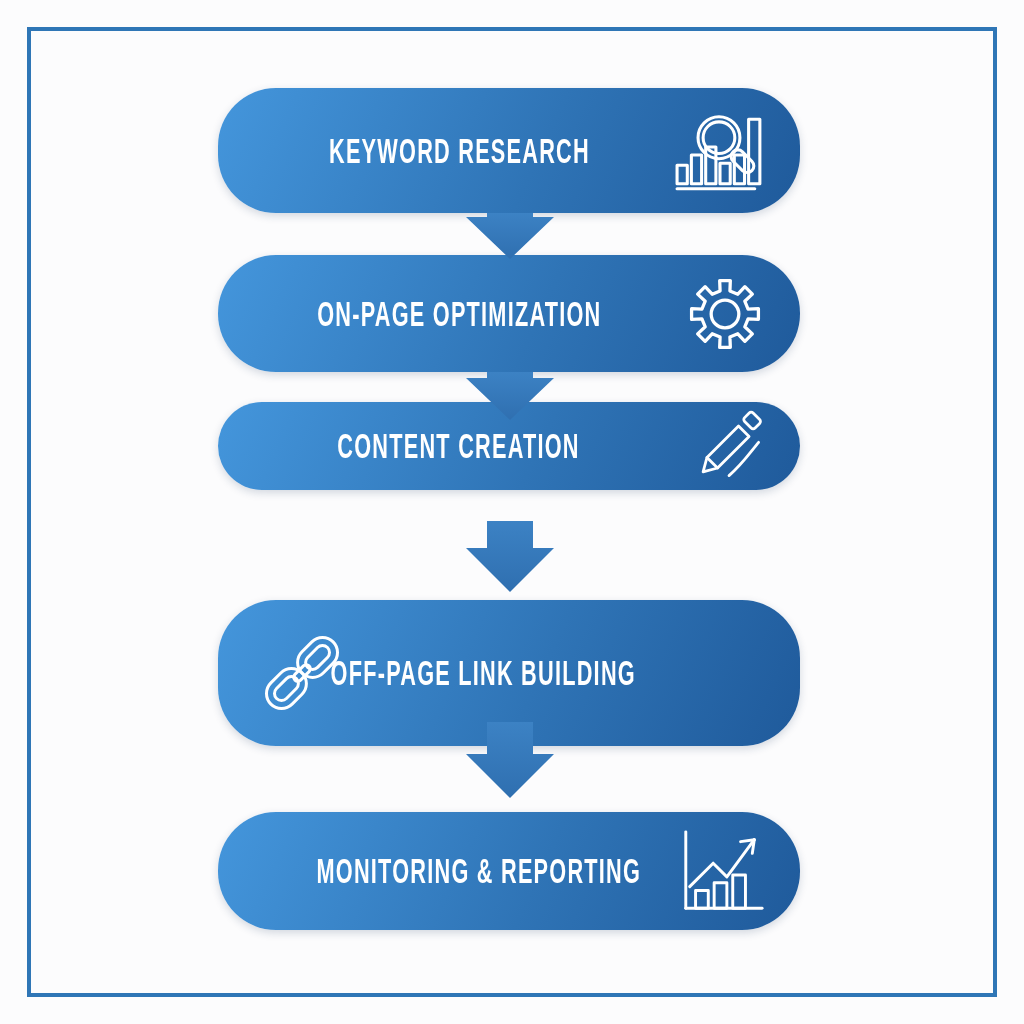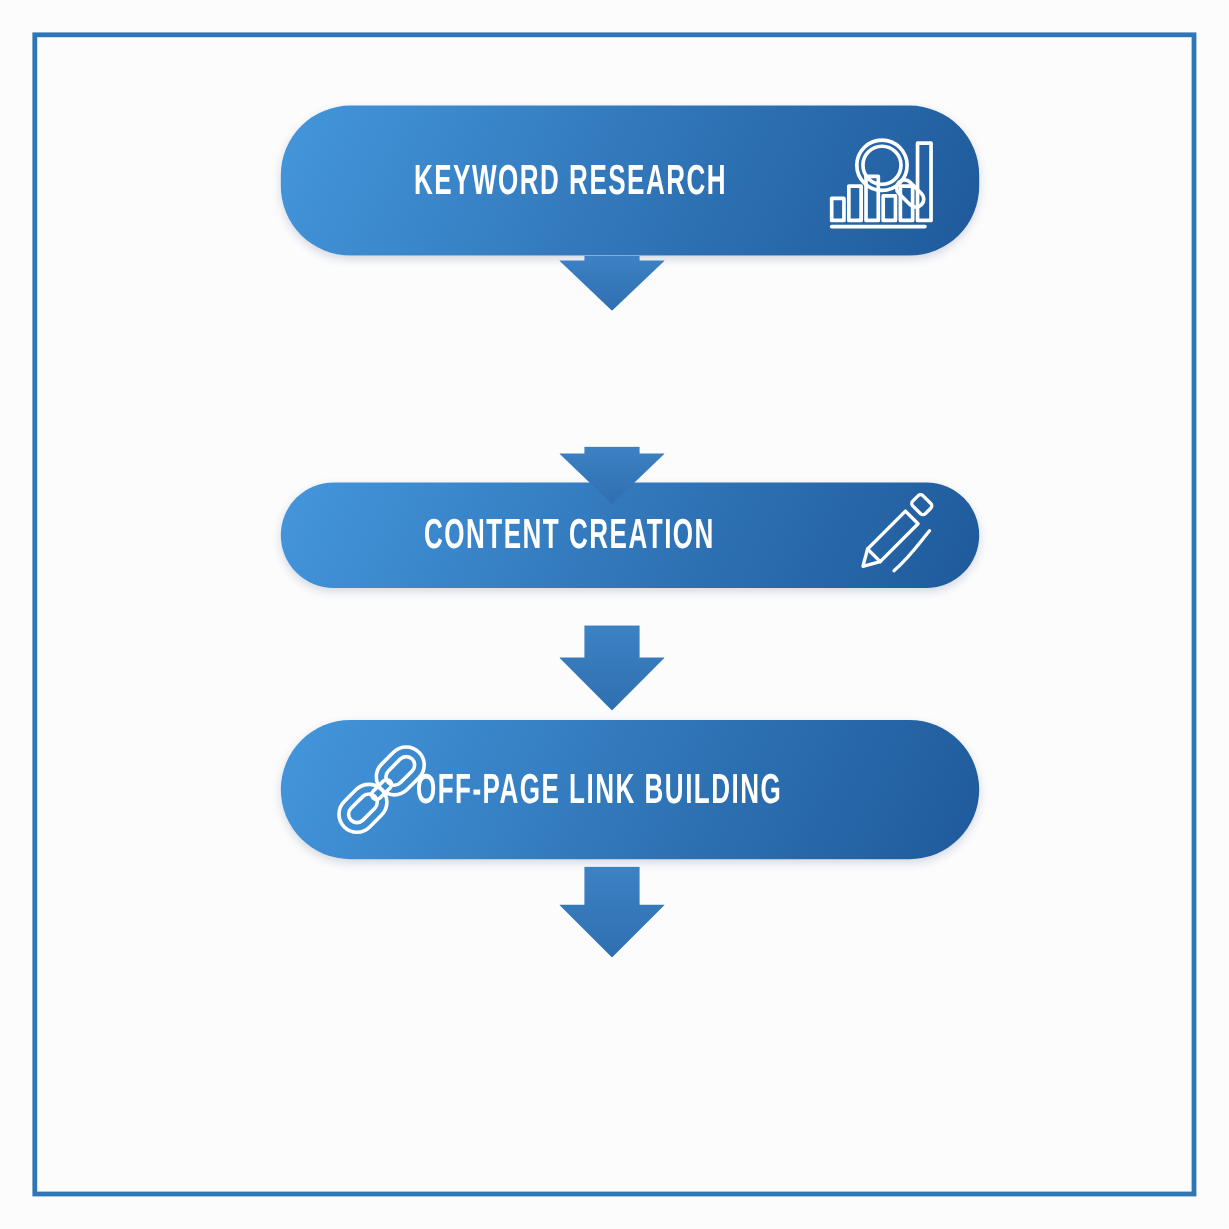--- a/index.html
+++ b/index.html
@@ -6,29 +6,29 @@
   .canvas{
     position:relative;width:1024px;height:1024px;overflow:hidden;
     background:var(--background,#fcfcfd);
     font-family:"Liberation Sans",sans-serif;
   }
   .frame{
     position:absolute;left:27px;top:27px;right:27px;bottom:27px;
     border:4px solid var(--frame,#2f76b6);
   }
   .pill{
-    position:absolute;left:234px;width:582px;border-radius:58px;z-index:2;
+    position:absolute;left:218px;width:582px;border-radius:58px;z-index:2;
     background:linear-gradient(115deg,var(--g1,#4496dc) 0%,var(--g2,#2f74b6) 55%,var(--g3,#1f5a9b) 100%);
     display:flex;align-items:center;justify-content:center;
     box-shadow:0 3px 8px rgba(20,50,90,.18);
   }
   .p1{top:88px;height:125px}
   .p2{top:255px;height:117px}
   .p3{top:402px;height:88px}
-  .p4{top:600px;height:116px}
+  .p4{top:600px;height:146px}
   .p5{top:812px;height:118px}
   .pill-label{
     color:var(--text,#fff);font-weight:700;font-size:35px;letter-spacing:2px;
     white-space:nowrap;transform:translateX(-50px) scaleX(.62);
   }
   .p4 .pill-label{transform:translateX(-26px) scaleX(.62)}
   .p5 .pill-label{transform:translateX(-30px) scaleX(.62)}
   .icon{position:absolute;top:50%;transform:translateY(-50%);display:block}
   .icon svg{display:block}
   .icon-right{right:34px}
@@ -65,20 +65,31 @@
           <circle cx="44" cy="32" r="20.5"></circle>
           <circle cx="44" cy="32" r="15.5"></circle>
           <rect x="54" y="48.5" width="26" height="13" rx="6.5" transform="rotate(45 67 55)"></rect>
         </g>
       </svg>
     </span>
   </div>
 
   <div class="arrow ar1"></div>
 
+  <div class="pill p2">
+    <span class="pill-label">ON-PAGE OPTIMIZATION</span>
+    <span class="icon icon-right">
+      <svg width="82" height="82" viewBox="0 0 80 80">
+        <g class="stroke" stroke-width="3.2">
+          <path d="M62.5 35.2 L72.6 34.8 L72.6 45.2 L62.5 44.8 L59.3 52.5 L66.7 59.4 L59.4 66.7 L52.5 59.3 L44.8 62.5 L45.2 72.6 L34.8 72.6 L35.2 62.5 L27.5 59.3 L20.6 66.7 L13.3 59.4 L20.7 52.5 L17.5 44.8 L7.4 45.2 L7.4 34.8 L17.5 35.2 L20.7 27.5 L13.3 20.6 L20.6 13.3 L27.5 20.7 L35.2 17.5 L34.8 7.4 L45.2 7.4 L44.8 17.5 L52.5 20.7 L59.4 13.3 L66.7 20.6 L59.3 27.5 Z"></path>
+          <circle cx="40" cy="40" r="13.5"></circle>
+        </g>
+      </svg>
+    </span>
+  </div>
 
   <div class="arrow ar2"></div>
 
   <div class="pill p3">
     <span class="pill-label">CONTENT CREATION</span>
     <span class="icon icon-right">
       <svg width="74" height="74" viewBox="0 0 80 80">
         <g class="stroke" stroke-width="3">
           <path d="M12 68 L27.6 63.8 L61.7 29.7 L50.3 18.3 L16.2 52.4 Z"></path>
           <path d="M27.6 63.8 L16.2 52.4"></path>
@@ -101,14 +112,31 @@
           <rect x="41" y="56" width="14" height="28" rx="7"></rect>
           <rect x="44" y="38" width="8" height="20" rx="4"></rect>
         </g>
       </svg>
     </span>
     <span class="pill-label">OFF-PAGE LINK BUILDING</span>
   </div>
 
   <div class="arrow ar4"></div>
 
+  <div class="pill p5">
+    <span class="pill-label">MONITORING &amp; REPORTING</span>
+    <span class="icon icon-right">
+      <svg width="90" height="90" viewBox="0 0 92 92">
+        <g class="stroke" stroke-width="3">
+          <path d="M10 6 V84"></path>
+          <path d="M10 84 H88"></path>
+          <rect x="20" y="66" width="13" height="18"></rect>
+          <rect x="39" y="58" width="13" height="26"></rect>
+          <rect x="58" y="50" width="13" height="34"></rect>
+          <path d="M14 62 L38 38 L52 52 L80 14"></path>
+          <path d="M80 14 L66 16"></path>
+          <path d="M80 14 L78 28"></path>
+        </g>
+      </svg>
+    </span>
+  </div>
 
 </div>
 
 </body></html>

